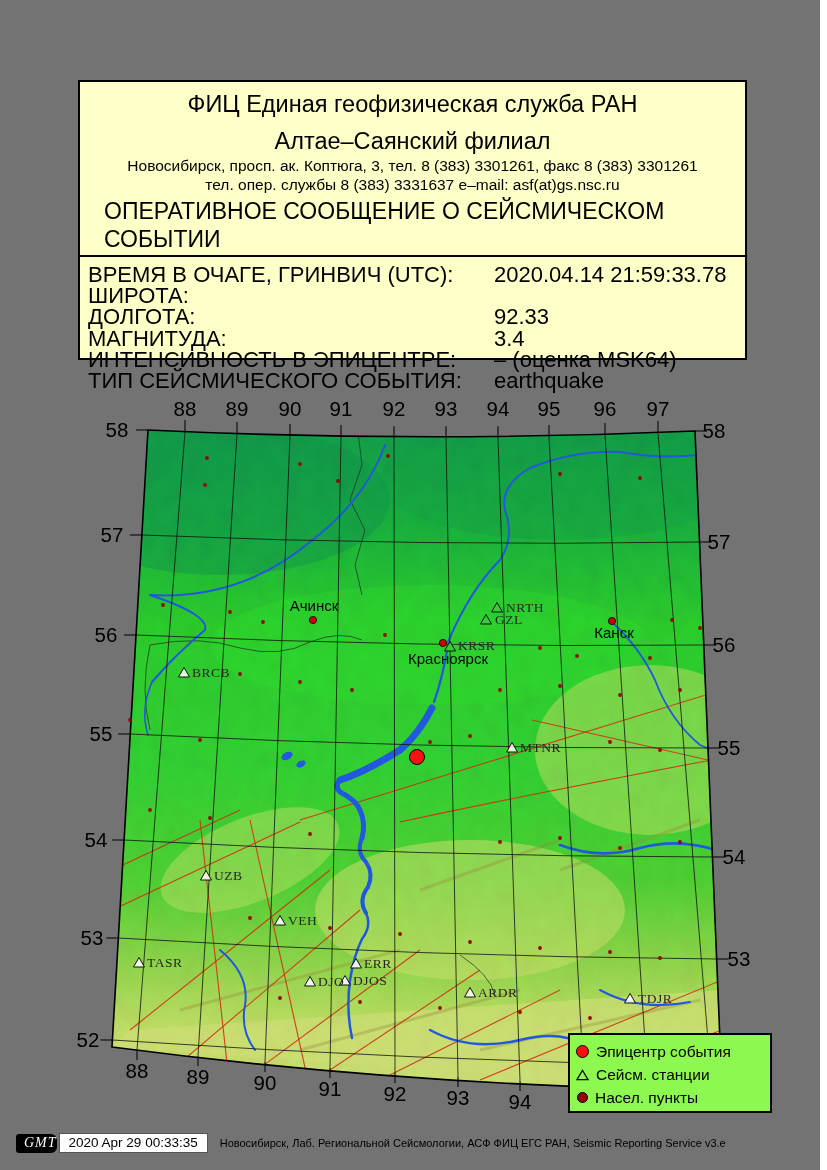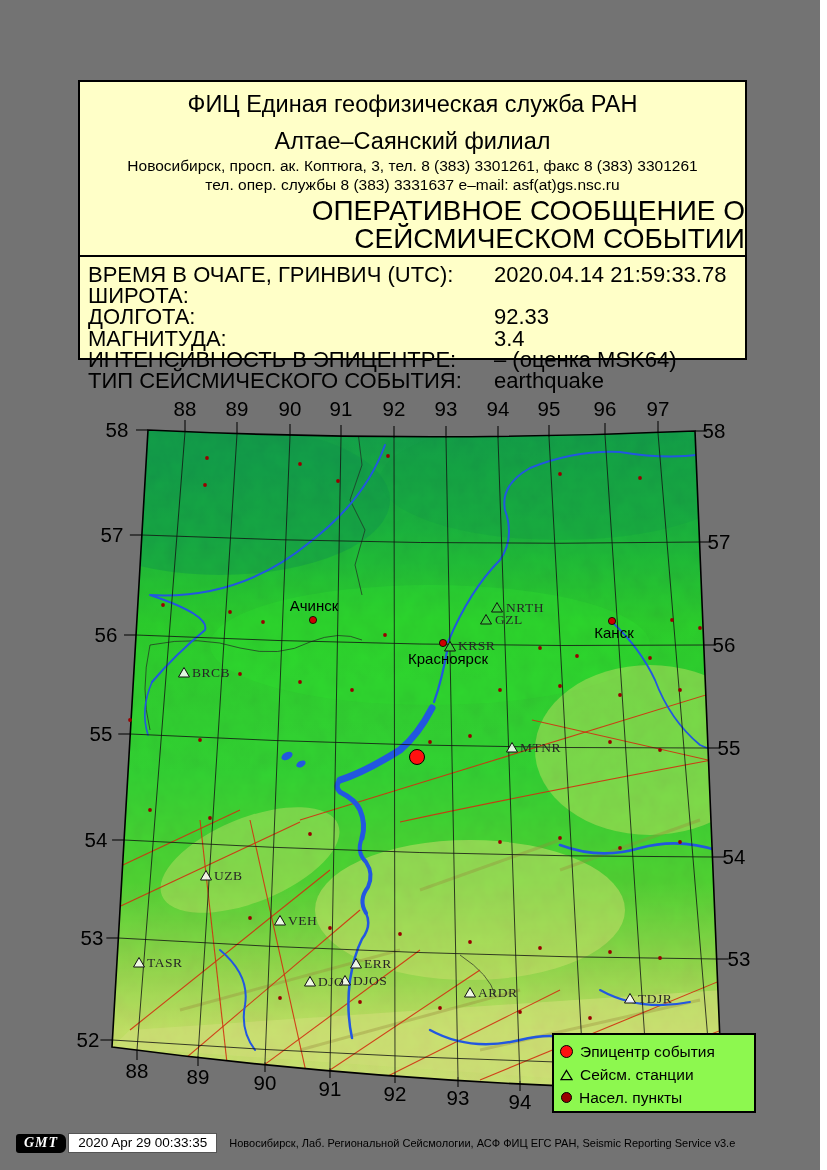--- a/index.html
+++ b/index.html
@@ -4,50 +4,50 @@
 <style>
   * { margin:0; padding:0; box-sizing:border-box; }
   body { width:827px; height:1170px; background:#fff; font-family:"Liberation Sans", sans-serif; }
   .page { position:relative; width:820px; height:1170px; background:#737373; overflow:hidden; }
 
   
   .hdr-box { position:absolute; left:78px; top:80px; width:669px; height:280px;
              background:#FFFFC8; border:2px solid #000; }
   .hdr-title { text-align:center; font-size:23.5px; line-height:30px; margin-top:7px; color:#000; }
   .hdr-addr  { text-align:center; font-size:15.5px; line-height:19px; color:#000; }
-  .hdr-subject { text-align:right; font-size:28px; line-height:28px; margin-top:3px; color:#000;margin-left:24px; }
+  .hdr-subject { text-align:left; font-size:23px; line-height:28px; margin-top:3px; color:#000;margin-left:24px; }
   .hdr-sep { border-top:2px solid #000; margin-top:2px; }
   .detail-rows { padding:7px 0 0 8px; }
   .drow { display:flex; font-size:22px; line-height:21.2px; color:#000; }
   .drow .lbl { width:406px; flex:0 0 406px; }
   .drow .val { flex:1; }
 
   
   #mapsvg { position:absolute; left:0; top:390px; }
   .grid   { stroke:#111; stroke-width:0.8; fill:none; }
   .tick   { stroke:#111; stroke-width:1.2; }
   .ax     { font-family:"Liberation Sans", sans-serif; font-size:20.5px; fill:#000; }
   .city-t { font-family:"Liberation Sans", sans-serif; font-size:15px; fill:#000; }
   .sta-t  { font-family:"Liberation Serif", serif; font-size:13.5px; fill:#262626; letter-spacing:0.5px; }
   .river  { stroke:#2257E0; fill:none; stroke-linecap:round; stroke-linejoin:round; }
   .fault  { stroke:#D03010; stroke-width:1.1; fill:none; opacity:0.9; }
   .border { stroke:#222; stroke-width:0.9; fill:none; opacity:0.75; }
 
   
-  .legend { position:absolute; left:552px; top:1033px; width:204px; height:80px;
+  .legend { position:absolute; left:568px; top:1033px; width:204px; height:80px;
             background:#8DF84F; border:2px solid #000; padding:5px 6px; z-index:5; }
   .leg-row { display:flex; align-items:center; gap:7px; height:23px; font-size:15.5px; color:#000; }
   .ico-epi { width:13px; height:13px; border-radius:50%; background:#FF1010; border:1.5px solid #000; flex:0 0 13px; }
   .ico-town{ width:11px; height:11px; border-radius:50%; background:#990000; border:1.5px solid #000; flex:0 0 11px; margin-left:1px;}
   .ico-sta { flex:0 0 13px; }
 
   
   .footer { position:absolute; left:16px; top:1133px; display:flex; align-items:center; }
   .gmt-logo { background:#000; color:#fff; font-family:"Liberation Serif", serif;
-              font-weight:bold; font-style:italic; font-size:14px; padding:1px 8px 2px 8px;
+              font-weight:normal; font-style:italic; font-size:14px; padding:1px 0 2px 8px;
               border-radius:3px 6px 6px 3px; letter-spacing:1px; }
   .time-box { border:1px solid #555; background:#fff; font-size:13.5px; padding:1px 9px 2px 9px; margin-left:2px; }
   .foot-note { font-size:11px; color:#000; margin-left:12px; }
 </style>
 </head>
 <body>
 
 <div class="page">
 
   <div class="hdr-box">

